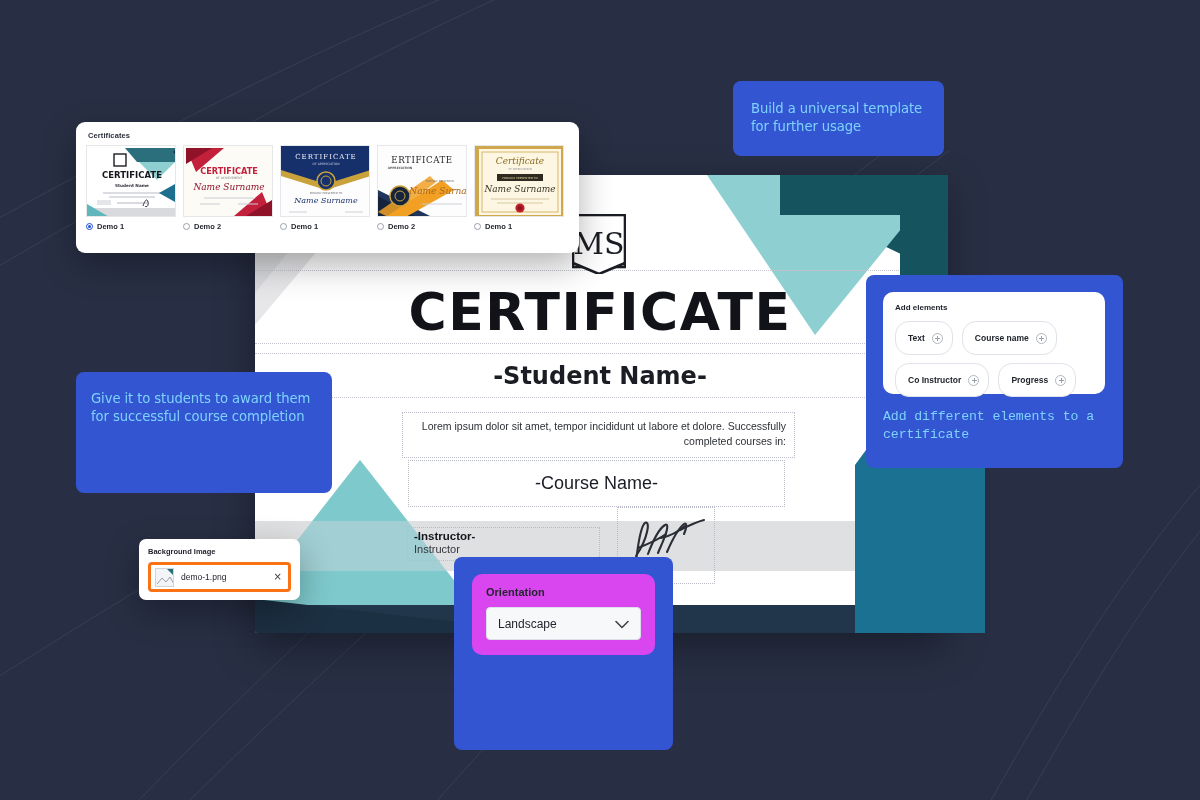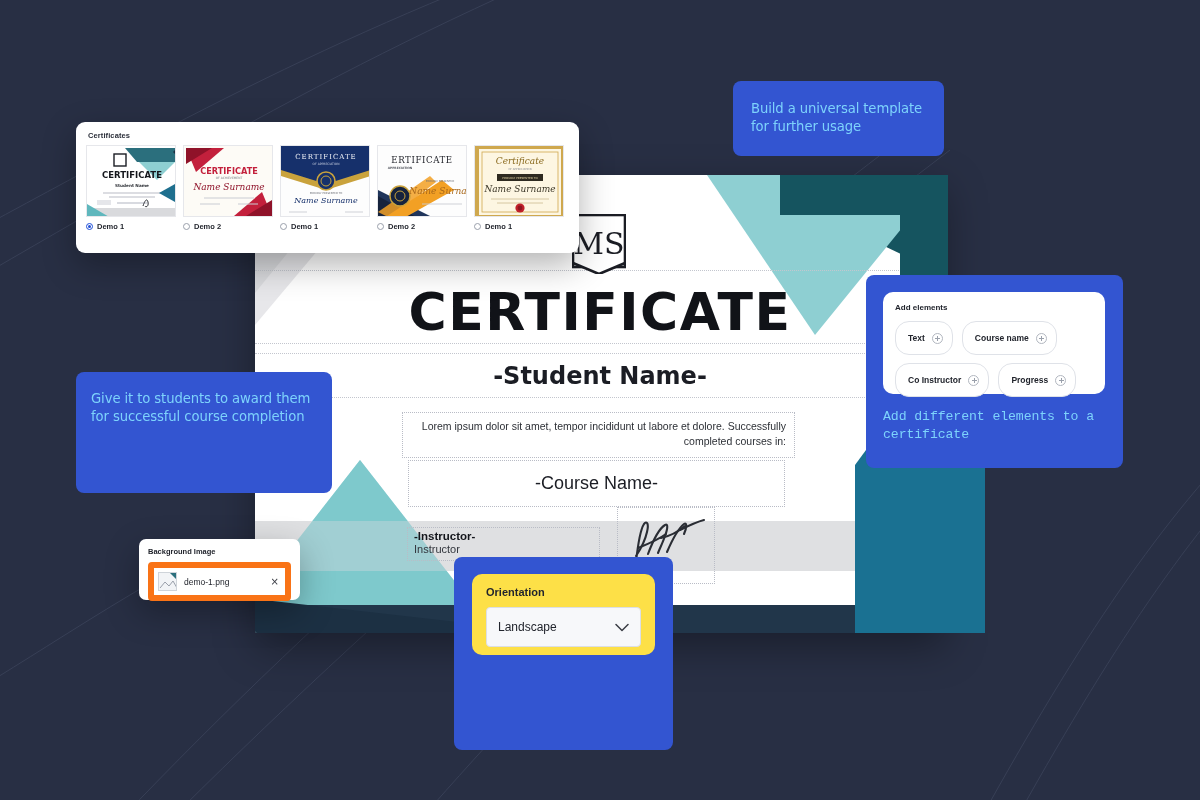--- a/index.html
+++ b/index.html
@@ -161,22 +161,22 @@
     left: 139px; top: 539px;
     width: 161px; height: 61px;
     border-radius: 7px;
     padding: 8px 9px;
   }
   #panel-bgimage .panel-title {
     font-size: 7.5px; font-weight: 700; color: #22252d; margin-bottom: 6px;
   }
   .file-chip {
     display: flex; align-items: center;
-    height: 39px;
-    border: 6px solid #f97316;
+    height: 30px;
+    border: 3px solid #f97316;
     border-radius: 4px;
     padding: 0 6px 0 4px;
     background: #fff;
   }
   .file-thumb {
     width: 19px; height: 19px; flex: none;
     background: #eef1f4;
     border: 1px solid #cfd4da;
     position: relative;
     overflow: hidden;
@@ -257,30 +257,30 @@
 
   #callout-orient {
     left: 454px; top: 557px;
     width: 219px; height: 193px;
     padding: 0;
   }
   #callout-orient .inner-card {
     position: absolute;
     left: 18px; top: 17px;
     width: 183px; height: 81px;
-    background: #fde047;
+    background: #d946ef;
     border-radius: 10px;
     padding: 12px 14px 0 14px;
   }
   #callout-orient .inner-title {
     font-size: 11px; font-weight: 700; color: #22252d; margin-bottom: 9px;
   }
   .select-box {
     display: flex; align-items: center; justify-content: space-between;
-    height: 40px;
+    height: 33px;
     border: 1px solid #dcdfe5;
     border-radius: 4px;
     background: #f7f8fa;
     padding: 0 11px;
   }
   .select-value { font-size: 12px; color: #22252d; }
   #callout-orient .callout-text {
     position: absolute; left: 18px; top: 114px; width: 190px;
   }
 </style>

